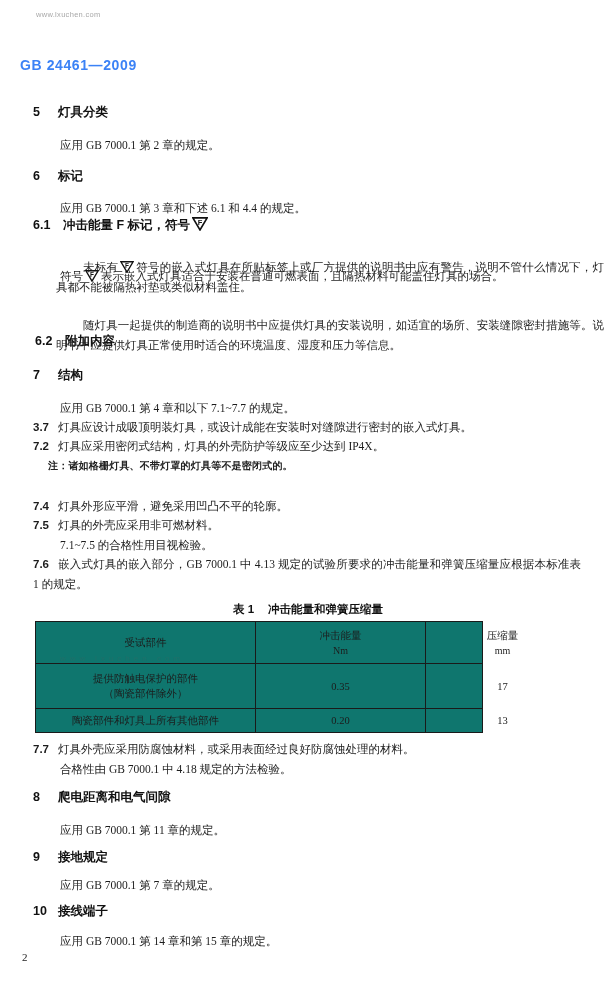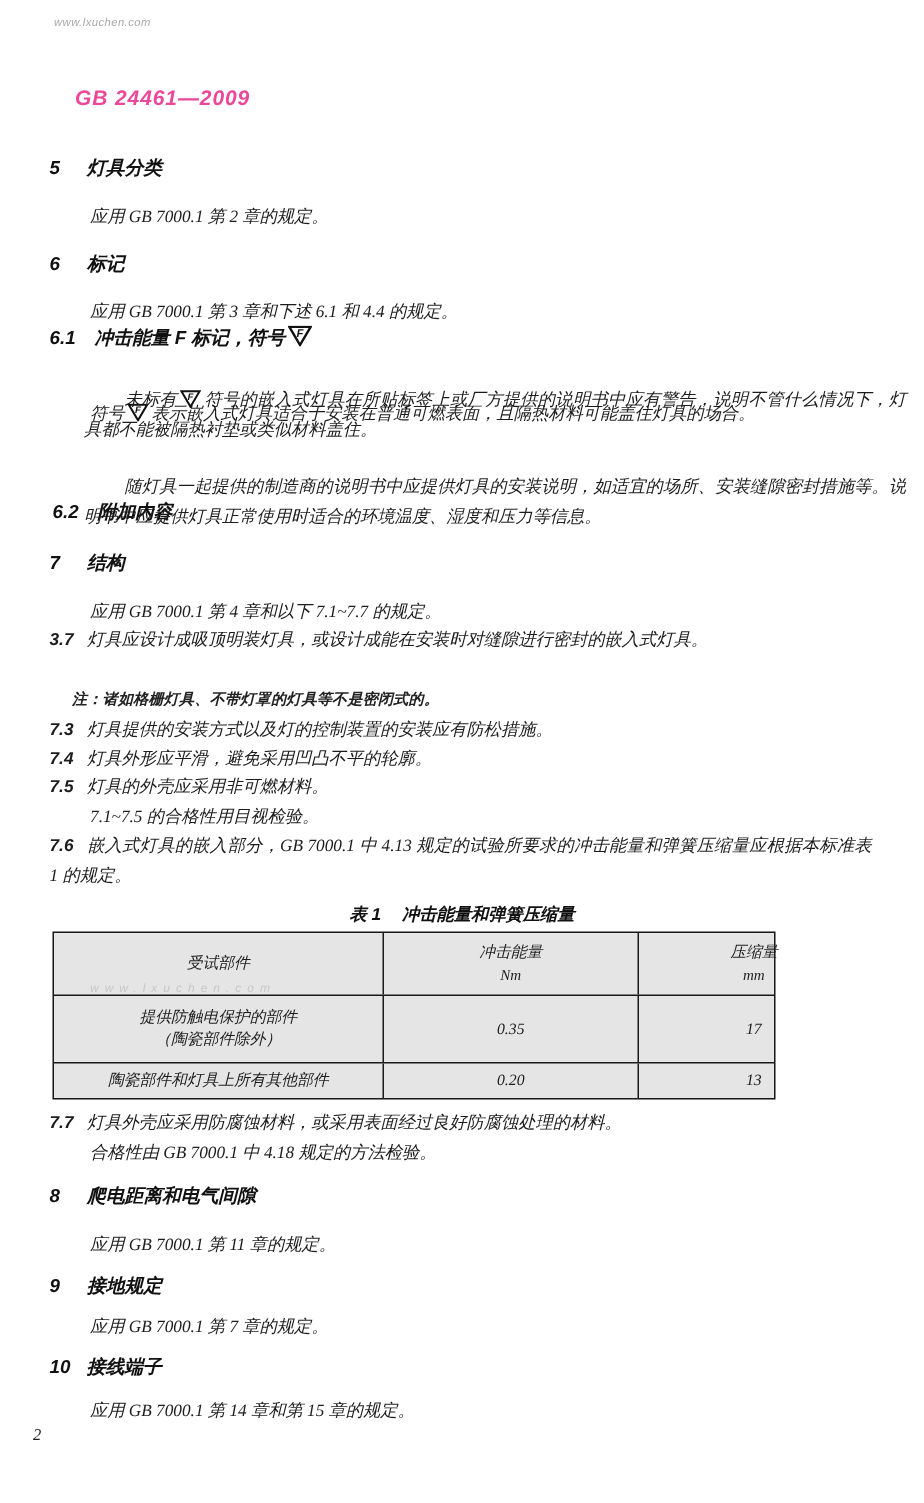--- a/index.html
+++ b/index.html
@@ -5,37 +5,37 @@
   html,body{margin:0;padding:0;background:#e8e8e8;}
   .page{
     position:relative;
     width:616px;height:1002px;
     background:#ffffff;
     font-family:"Liberation Serif", serif;
     color:#1c1c1c;
     overflow:hidden;
     margin:0 auto;
   }
-  .abs{position:absolute;font-style:italic;}
+  .abs{position:absolute;}
   .wm{font-family:"Liberation Sans",sans-serif;font-size:7.5px;color:#a8a8a8;letter-spacing:0.3px;}
   .wm-mid{font-family:"Liberation Sans",sans-serif;font-size:8px;color:rgba(90,90,90,0.22);letter-spacing:4px;white-space:nowrap;}
-  .docnum{font-family:"Liberation Sans",sans-serif;font-weight:700;font-size:14px;letter-spacing:0.6px;color:#ec4899;margin-left:30px;}
+  .docnum{font-family:"Liberation Sans",sans-serif;font-weight:700;font-size:14px;letter-spacing:0.6px;color:#3b82f6;}
   .h{font-family:"Liberation Sans",sans-serif;font-weight:700;font-size:12.5px;color:#111;white-space:nowrap;}
   .h .num{display:inline-block;min-width:12px;margin-right:13px;}
   .h .num-wide{display:inline-block;margin-right:11px;}
   .h-sub .num{min-width:22px;margin-right:8px;}
   .body-p{font-size:11.5px;line-height:19.5px;color:#1c1c1c;white-space:nowrap;}
   .wrap-p{font-size:11.5px;line-height:19.5px;width:548px;text-align:justify;white-space:normal;}
   .indent{text-indent:27px;margin-left:23px;}
   .clause{font-size:11.5px;line-height:19.5px;}
   .clause .cnum{font-family:"Liberation Sans",sans-serif;font-weight:700;margin-right:9px;}
   .note{font-size:10px;font-weight:600;letter-spacing:0.2px;color:#222;}
   .caption{font-family:"Liberation Sans",sans-serif;font-weight:700;font-size:11.5px;text-align:center;width:546px;color:#111;}
   .caption .cap-num{margin-right:14px;}
-  .tbl{width:482px;border:1.5px solid #1a1a1a;box-sizing:border-box;background:#e5e5e5;}
+  .tbl{width:448px;border:1.5px solid #1a1a1a;box-sizing:border-box;background:#0f766e;}
   .tr{display:grid;grid-template-columns:219px 170px 154px;}
   .tr-head{height:41px;}
   .tr-r1{height:44px;border-top:1.5px solid #1a1a1a;}
   .tr-r2{height:23px;border-top:1px solid #1a1a1a;}
   .td{display:flex;flex-direction:column;align-items:center;justify-content:center;
       font-size:10.5px;line-height:15px;color:#1c1c1c;}
   .td + .td{border-left:1px solid #1a1a1a;}
   .unit{font-size:10px;}
   .fsym{display:inline-block;vertical-align:-2px;margin:0 2px;}
   .fsym svg{display:block;}
@@ -85,24 +85,24 @@
   <div class="abs wrap-p indent" style="left:33px;top:316px;">随灯具一起提供的制造商的说明书中应提供灯具的安装说明，如适宜的场所、安装缝隙密封措施等。说明书中应提供灯具正常使用时适合的环境温度、湿度和压力等信息。</div>
 
   <div class="abs h" style="left:33px;top:367px;">
     <span class="num">7</span><span>结构</span>
   </div>
   <div class="abs body-p" style="left:60px;top:399px;">应用 GB 7000.1 第 4 章和以下 7.1~7.7 的规定。</div>
 
   <div class="abs clause" style="left:33px;top:418px;">
     <span class="cnum">3.7</span><span>灯具应设计成吸顶明装灯具，或设计成能在安装时对缝隙进行密封的嵌入式灯具。</span>
   </div>
+  <div class="abs clause" style="left:33px;top:437px;">
+    <span class="cnum">7.2</span><span>灯具应采用密闭式结构，灯具的外壳防护等级应至少达到 IP4X。</span>
+  </div>
   <div class="abs note" style="left:48px;top:459px;">注：诸如格栅灯具、不带灯罩的灯具等不是密闭式的。</div>
-  <div class="abs clause" style="left:33px;top:478px;">
-    <span class="cnum">7.3</span><span>灯具提供的安装方式以及灯的控制装置的安装应有防松措施。</span>
-  </div>
   <div class="abs clause" style="left:33px;top:497px;">
     <span class="cnum">7.4</span><span>灯具外形应平滑，避免采用凹凸不平的轮廓。</span>
   </div>
   <div class="abs clause" style="left:33px;top:516px;">
     <span class="cnum">7.5</span><span>灯具的外壳应采用非可燃材料。</span>
   </div>
   <div class="abs body-p" style="left:60px;top:536px;">7.1~7.5 的合格性用目视检验。</div>
 
   <div class="abs wrap-p clause" style="left:33px;top:555px;">
     <span class="cnum">7.6</span><span>嵌入式灯具的嵌入部分，GB 7000.1 中 4.13 规定的试验所要求的冲击能量和弹簧压缩量应根据本标准表 1 的规定。</span>

